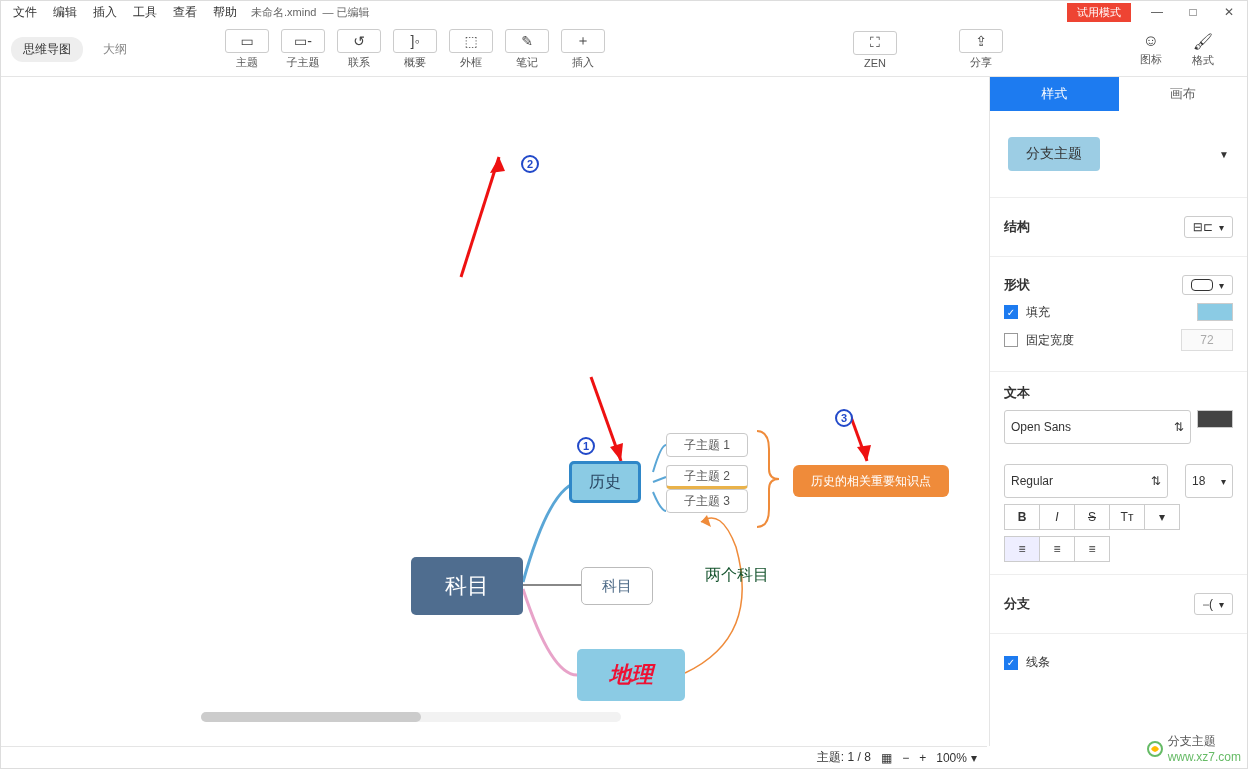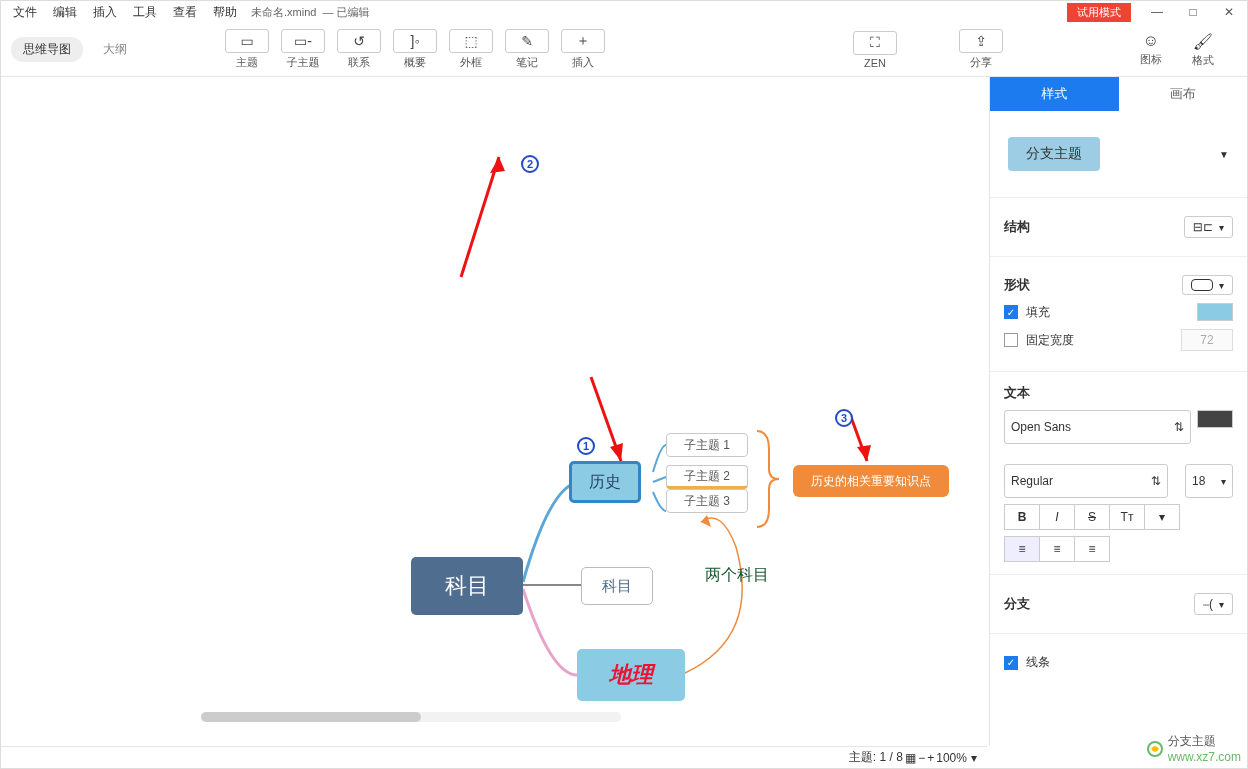--- a/index.html
+++ b/index.html
@@ -51,21 +51,21 @@
 .swatch{width:36px;height:18px;border:1px solid #ccc}
 .sw-fill{background:#8bcbe4}
 .input-sm{width:52px;height:22px;border:1px solid #ddd;text-align:center;color:#aaa;background:#fafafa}
 .sel{width:100%;height:24px;border:1px solid #ccc;border-radius:3px;padding:16px 6px;display:flex;align-items:center;justify-content:space-between;background:#fff;cursor:pointer}
 .sel-sm{width:48px}
 .txt-btns{display:flex;gap:0;margin-top:6px}
 .tb{width:36px;height:26px;border:1px solid #ccc;display:flex;align-items:center;justify-content:center;cursor:pointer;margin-left:-1px;background:#fff}
 .tb:first-child{margin-left:0}
 .tb.active{background:#eef}
 .align-btns{display:flex;margin-top:6px}
-.statusbar{position:absolute;left:0;right:260px;bottom:0;height:22px;border-top:1px solid #e5e5e5;display:flex;align-items:center;justify-content:flex-end;padding:0 10px;gap:2px;font-size:11px;color:#555;background:#fff}
+.statusbar{position:absolute;left:0;right:260px;bottom:0;height:22px;border-top:1px solid #e5e5e5;display:flex;align-items:center;justify-content:flex-end;padding:0 10px;gap:10px;font-size:11px;color:#555;background:#fff}
 .status-item{display:flex;align-items:center;gap:4px}
 .hscroll{position:absolute;left:200px;bottom:24px;width:420px;height:10px;background:#f2f2f2;border-radius:5px}
 .hscroll-thumb{position:absolute;left:0;width:220px;height:10px;background:#ccc;border-radius:5px}
 .watermark{position:absolute;right:6px;bottom:4px;font-size:11px;color:#8a8;display:flex;align-items:center;gap:4px}
 svg{display:block}
 </style>
 </head>
 <body>
 
 <div class="titlebar">

